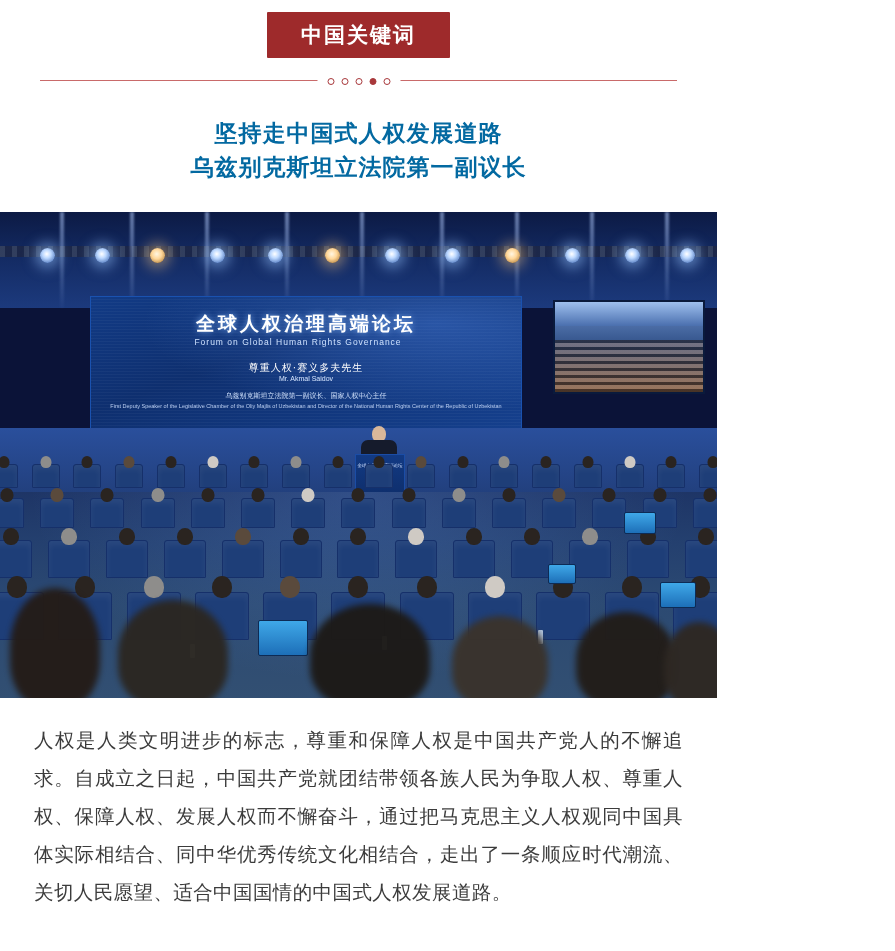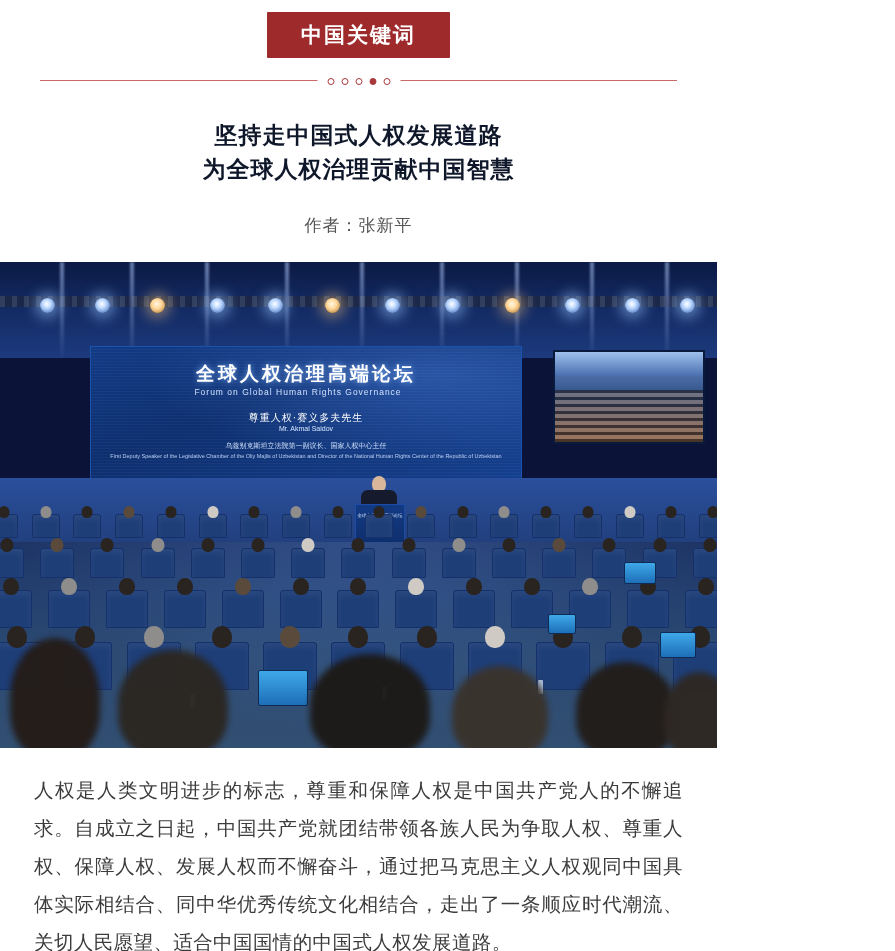--- a/index.html
+++ b/index.html
@@ -80,26 +80,26 @@
     background: #a8383b;
   }
 
   
   .title-block {
     margin-top: 26px;
     text-align: center;
     color: #1b3a93;
   }
   .title-line {
-    font-family: Liberation Sans, sans-serif;
+    font-family: Liberation Mono, monospace;
     font-weight: bold;
     font-size: 23px;
     letter-spacing: 1px;
     line-height: 34px;
-    color: #0f172a;
+    color: #0369a1;
   }
 
   
   .author-block {
     margin-top: 26px;
     text-align: center;
     color: #555555;
   }
   .author-name {
     font-size: 17px;
@@ -408,25 +408,24 @@
       <span class="dot"></span>
       <span class="dot"></span>
       <span class="dot"></span>
       <span class="dot filled"></span>
       <span class="dot"></span>
     </div>
   </div>
 
   <div class="title-block">
     <div class="title-line">坚持走中国式人权发展道路</div>
-    <div class="title-line">为全球人权治理贡献中国智慧</div>
+    <div class="title-line">乌兹别克斯坦立法院第一副议长</div>
   </div>
 
   <div class="author-block">
-    <div class="author-name">作者：张新平</div>
   </div>
 
   <div class="photo-wrap">
     <div class="photo">
 
       <div class="ceiling"></div>
       <div class="truss"></div>
 
       <div class="ceiling-beam" style="left:60px;"></div>
       <div class="ceiling-beam" style="left:130px;"></div>

